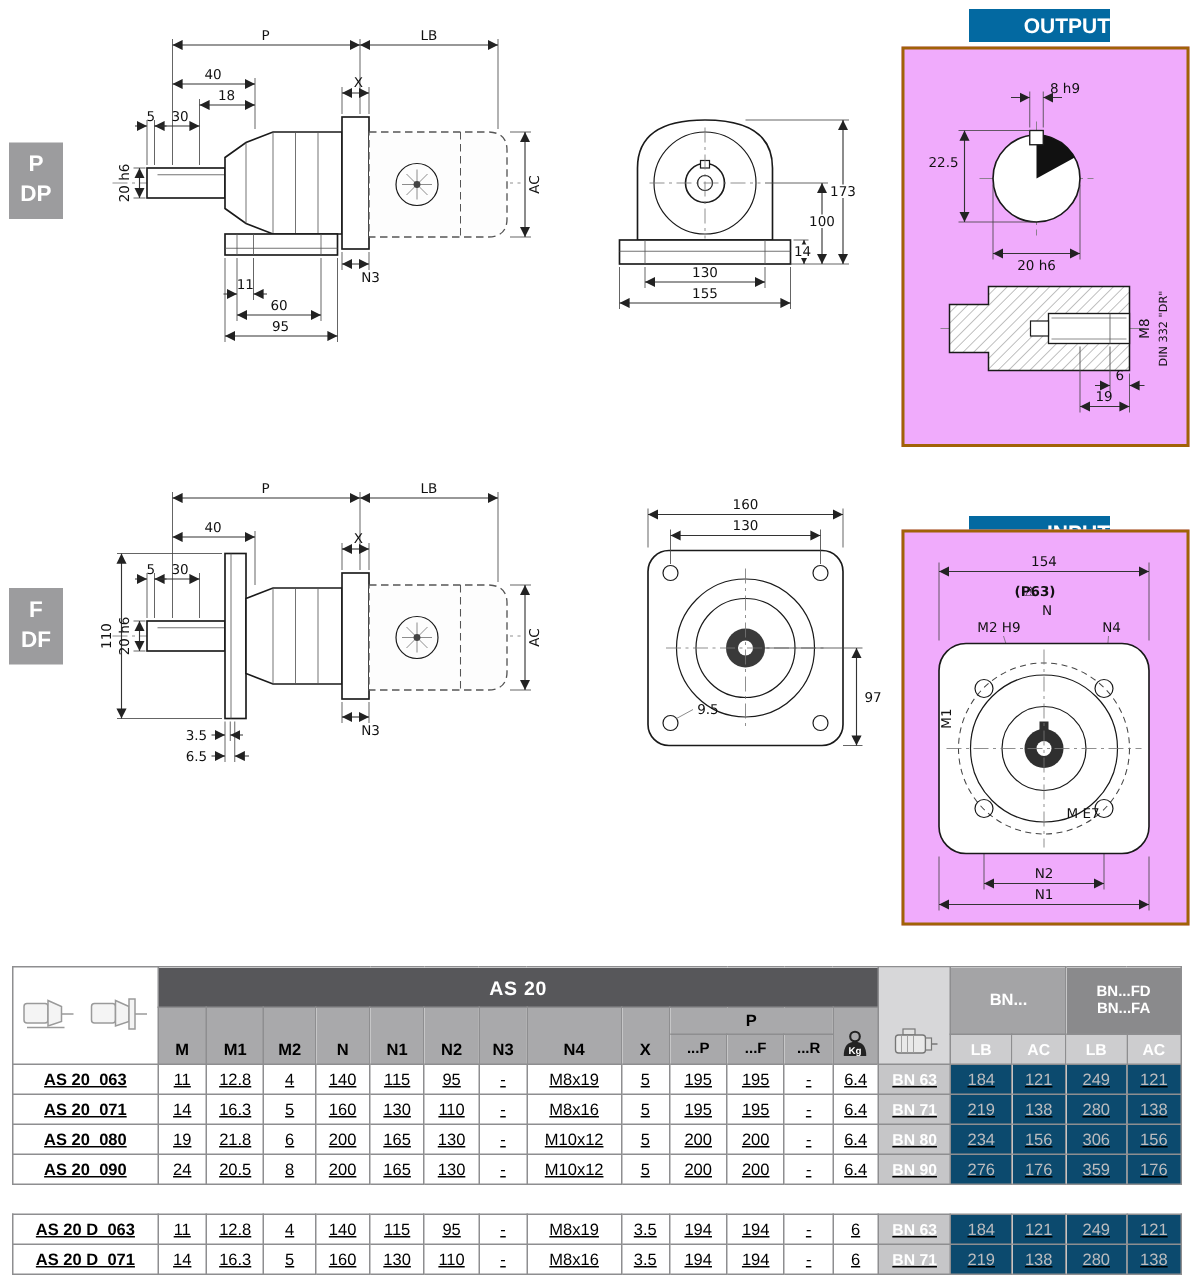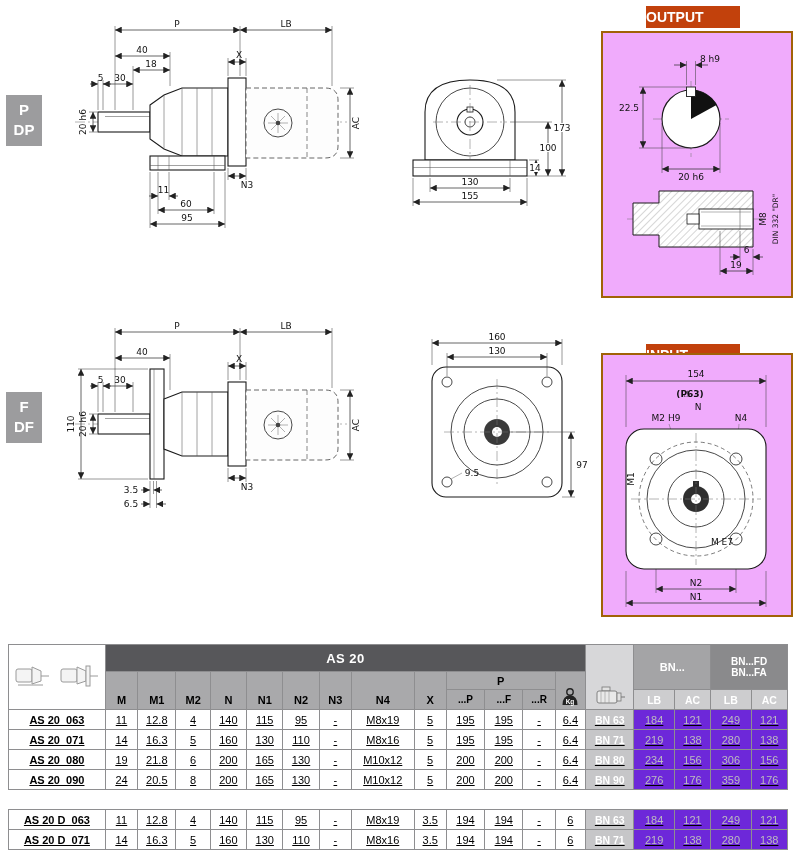--- a/index.html
+++ b/index.html
@@ -1,18 +1,18 @@
 <!DOCTYPE html>
 <html><head>
 <meta charset="utf-8">
 <style>
   html,body{margin:0;padding:0;background:#e9e9e9;}
   .page{position:relative;width:796px;height:850px;background:#ffffff;font-family:"DejaVu Sans",sans-serif;overflow:hidden;}
-  .section-header{position:absolute;width:94px;height:22px;background:#c2410c;color:#fff;
-    font-weight:bold;font-size:14px;text-align:left;line-height:22px;font-family:"Liberation Sans",sans-serif;}
+  .section-header{position:absolute;width:94px;height:22px;background:#0369a1;color:#fff;
+    font-weight:bold;font-size:14px;text-align:right;line-height:22px;font-family:"Liberation Sans",sans-serif;}
   .side-label{position:absolute;width:36px;background:#9c9c9e;color:#fff;font-weight:bold;
     font-size:15px;text-align:center;line-height:1.35;padding:5px 0;font-family:"Liberation Sans",sans-serif;}
   .frame{position:absolute;border:2px solid #a16207;background:#f0abfc;}
   svg.draw{position:absolute;}
   
   .out{fill:#fff;stroke:#1a1a1a;stroke-width:1.1;}
   .out2{fill:none;stroke:#1a1a1a;stroke-width:0.8;}
   .rib{stroke:#555;stroke-width:0.55;}
   .cl{stroke:#777;stroke-width:0.55;stroke-dasharray:10 3 2 3;}
   .dashpart{fill:#fdfdfd;stroke:#555;stroke-width:0.9;stroke-dasharray:5 3;}
@@ -38,21 +38,21 @@
   .h-bn{background:#a4a4a6;color:#fff;font-size:11px;}
   .h-bnfd{background:#8a8a8c;color:#fff;font-size:10px;line-height:1.15;}
   .h-dim{background:#a9a9ab;color:#000;font-size:11px;}
   .h-dim.hb{vertical-align:bottom;padding-bottom:3px;}
   .h-dim.sub{font-size:10px;}
   .h-kg{vertical-align:bottom;}
   .h-lbac{background:#cdcdcf;color:#fff;font-size:10.5px;}
   .name-cell{text-align:left;padding-left:5px;font-weight:bold;background:#fff;}
   .val-cell{background:#fff;}
   .bn-cell{background:#c6c6c8;color:#fff;font-weight:bold;font-size:10.5px;margin-top:24px;}
-  .bnval-cell{background:#6d28d9;color:#bcbcbe;}
+  .bnval-cell{background:#0c4a6e;color:#bcbcbe;}
   .sep-row td{border:none;background:#fff;height:6px;}
 </style>
 </head>
 <body>
 
 <div class="page">
 
   <svg width="0" height="0" style="position:absolute">
     <defs>
       <marker id="arr" viewBox="0 0 10 10" refX="10" refY="5" markerWidth="9" markerHeight="9" orient="auto-start-reverse">

